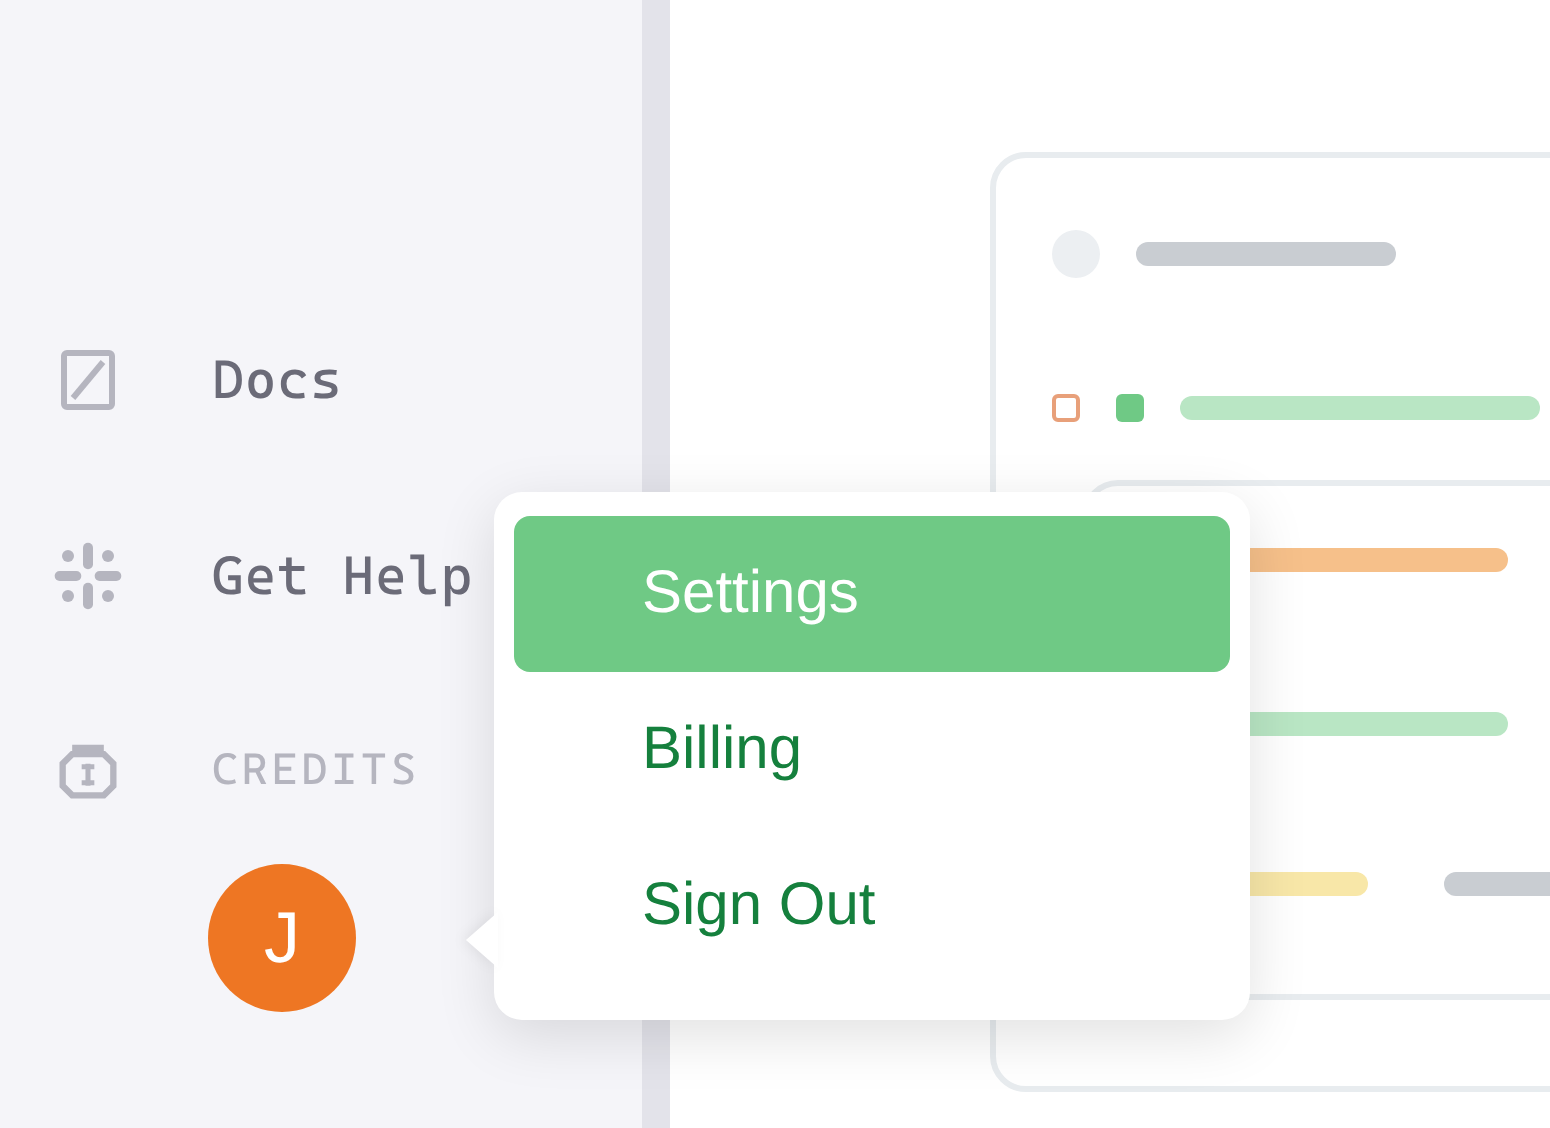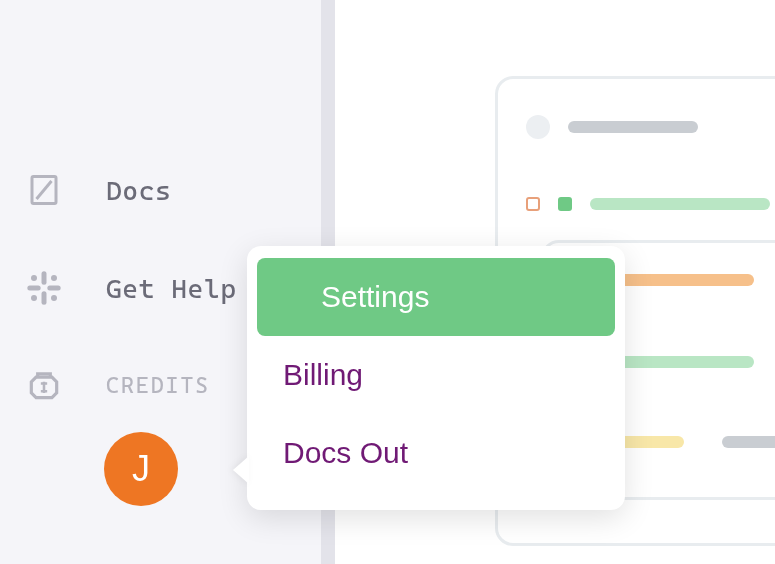--- a/index.html
+++ b/index.html
@@ -124,23 +124,23 @@
       height: 0;
       border-top: 14px solid transparent;
       border-bottom: 14px solid transparent;
       border-right: 16px solid #ffffff;
       filter: drop-shadow(-2px 0 3px rgba(0,0,0,0.06));
     }
     .popover-item {
       height: 78px;
       display: flex;
       align-items: center;
-      padding-left: 36px;
+      padding-left: 74px;
       font-size: 30px;
-      color: #701a75;
+      color: #15803d;
       font-family: -apple-system, BlinkMacSystemFont, "Segoe UI", sans-serif;
       cursor: pointer;
     }
     .popover-item.active {
       margin: 2px 10px 0 10px;
       border-radius: 8px;
       background: #6fc985;
       color: #ffffff;
       padding-left: 64px;
     }
@@ -288,15 +288,15 @@
 </div>
 
 <div class="popover">
   <div class="popover-item active">
     <span>Settings</span>
   </div>
   <div class="popover-item">
     <span>Billing</span>
   </div>
   <div class="popover-item">
-    <span>Docs Out</span>
+    <span>Sign Out</span>
   </div>
 </div>
 
 </body></html>

